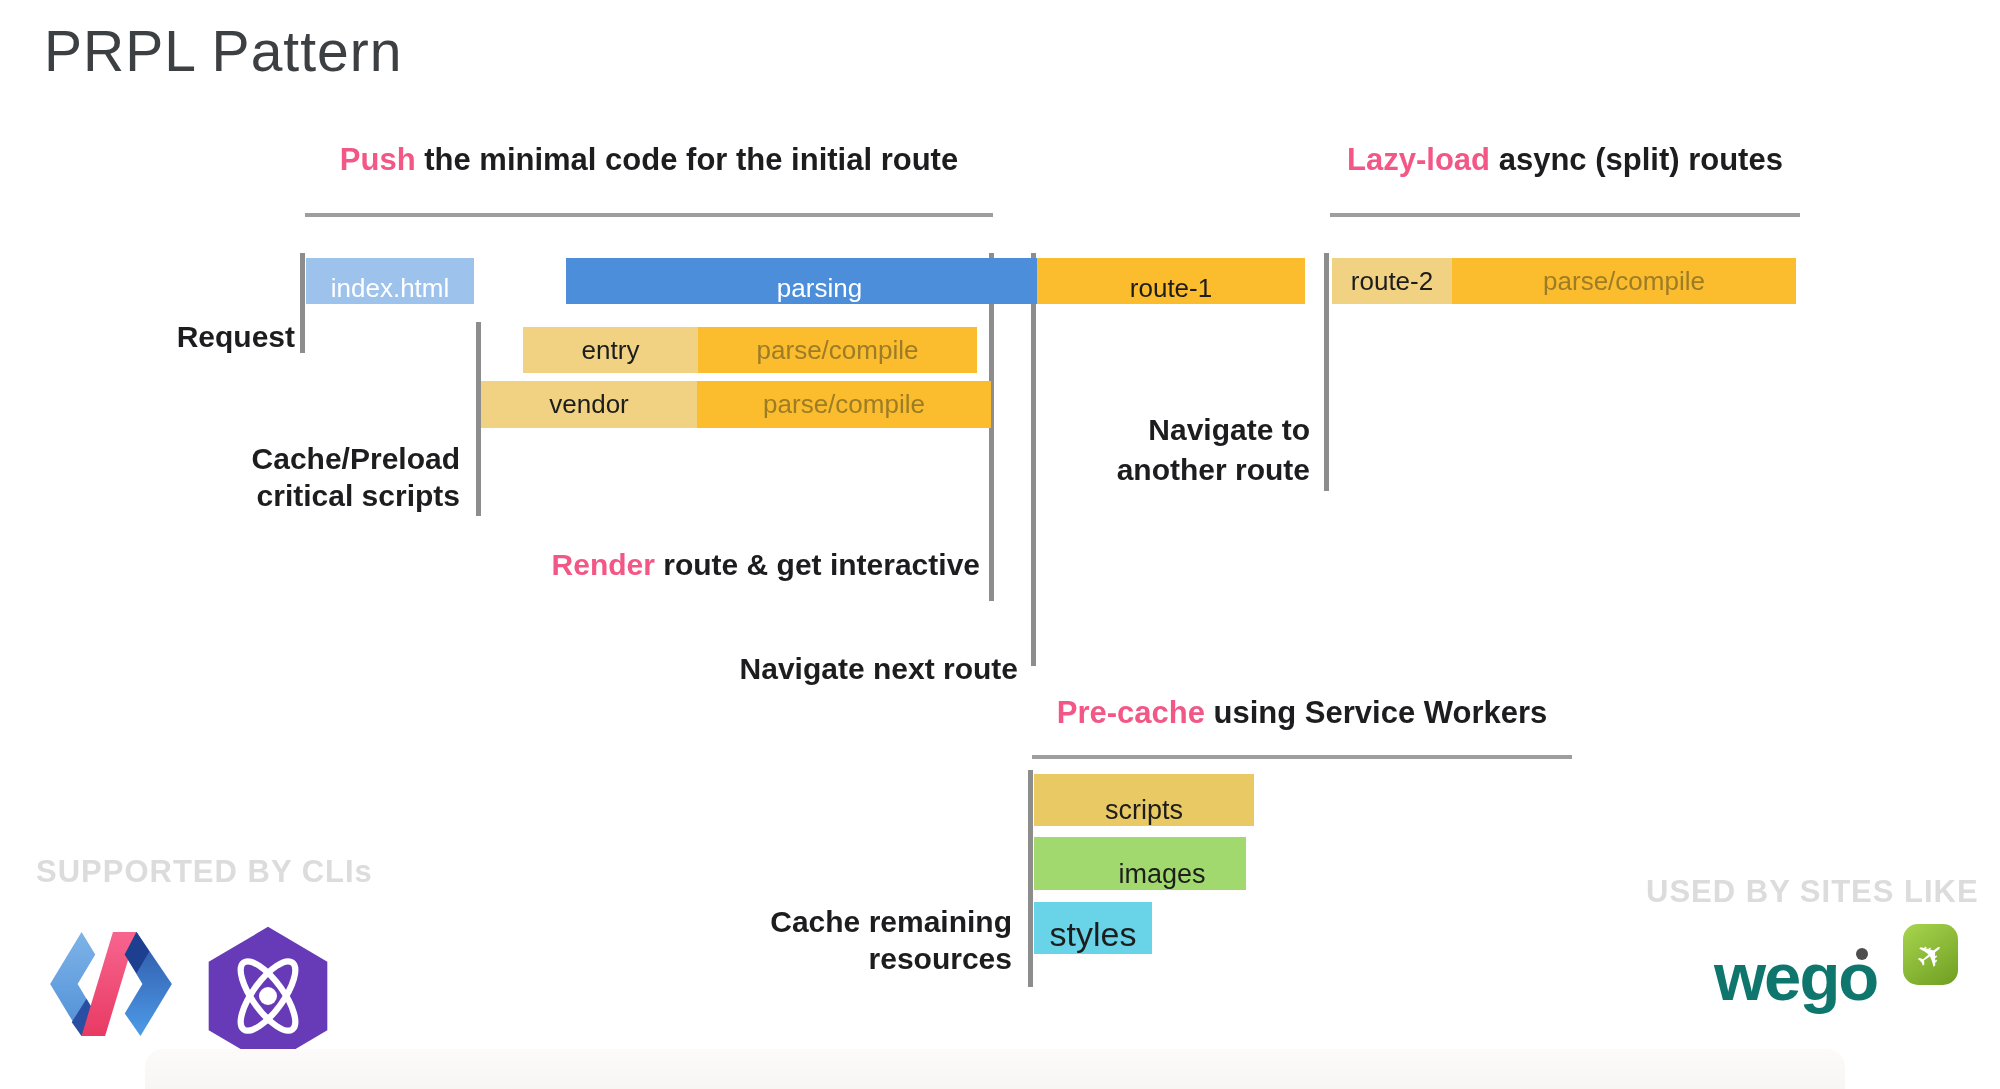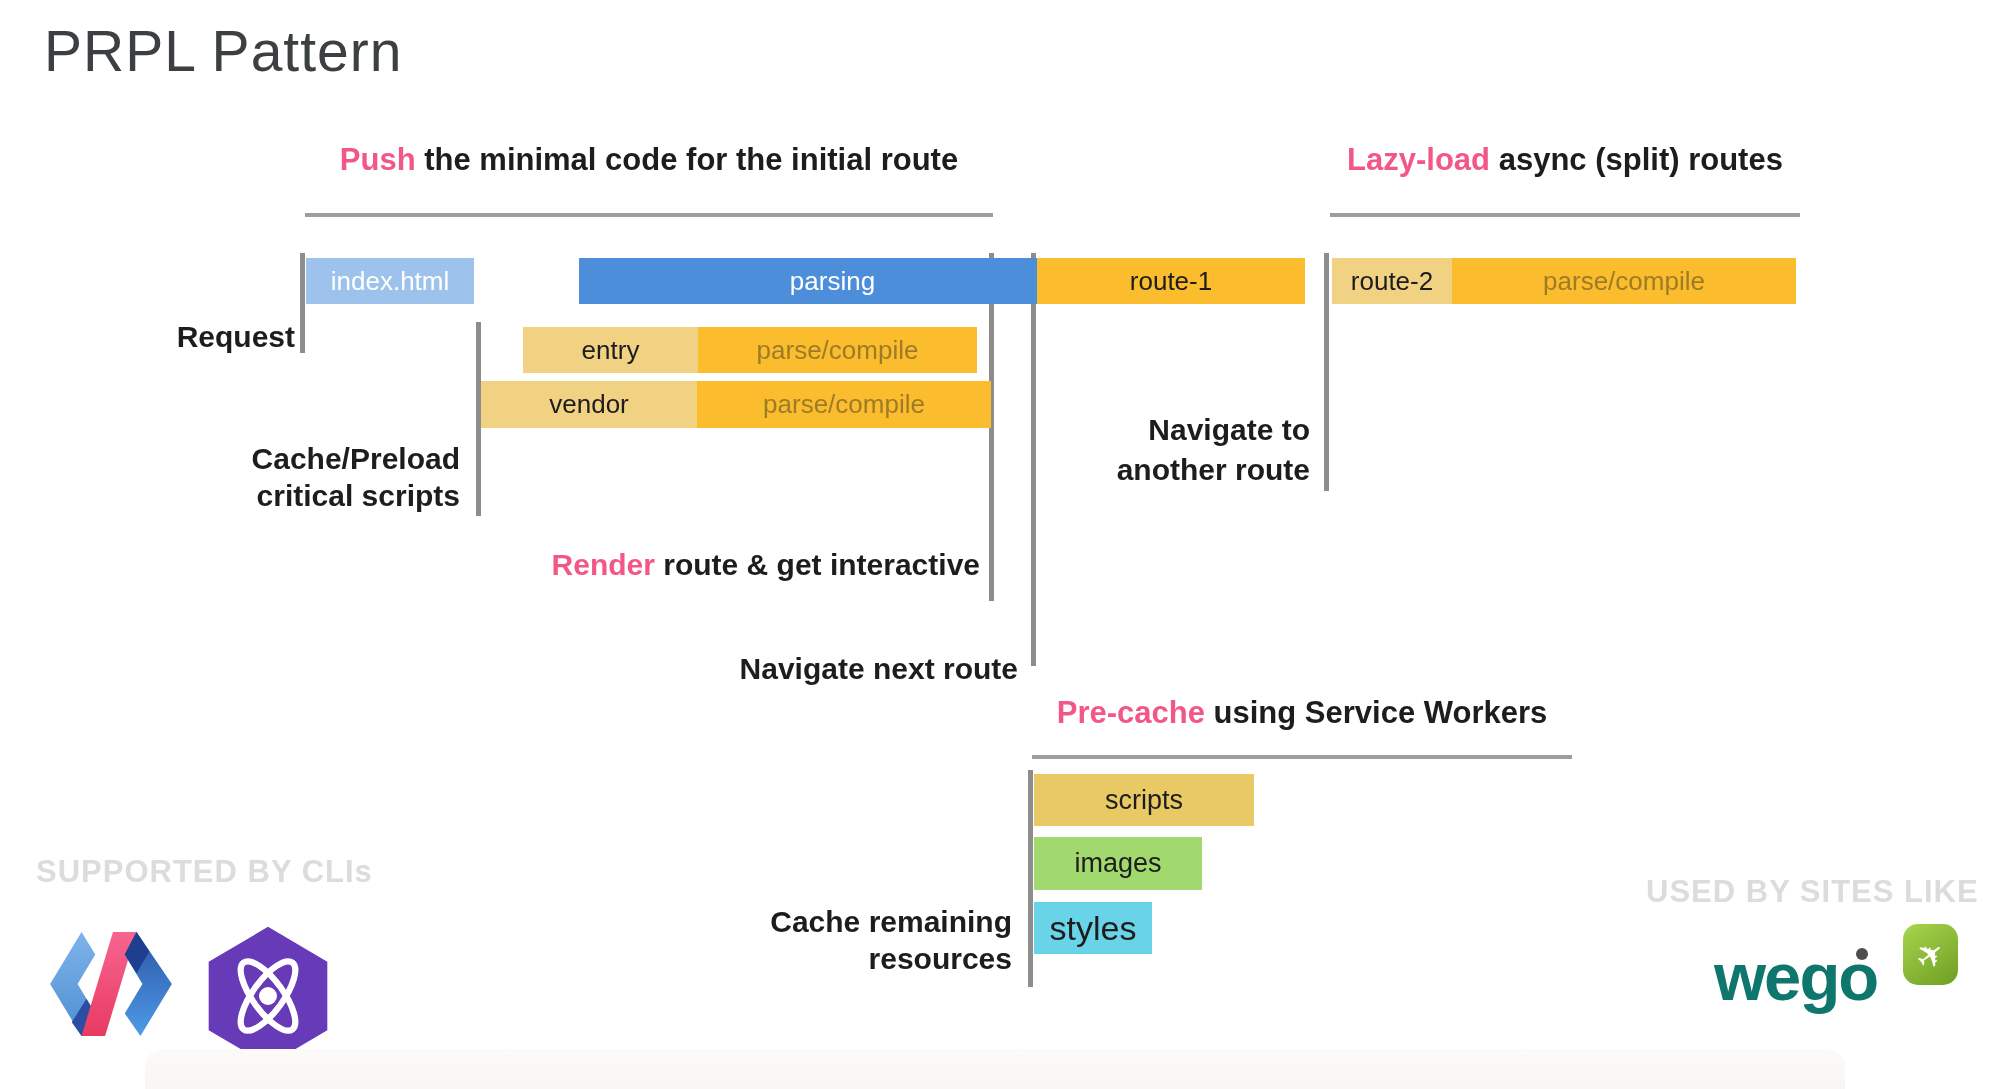--- a/index.html
+++ b/index.html
@@ -16,21 +16,21 @@
     text-align:center;white-space:nowrap;
   }
   .accent{color:#f25786;}
   .hline{position:absolute;height:4px;background:#9e9e9e;}
   .vline{position:absolute;width:5px;background:#8d8d8d;}
   .label{
     position:absolute;font-size:30px;font-weight:bold;color:#1d1d1f;
     text-align:right;line-height:37px;white-space:nowrap;
   }
   .bar{
-    position:absolute;display:flex;align-items:center;justify-content:center;
+    position:absolute;display:flex;align-items:flex-end;justify-content:center;
     font-size:26px;color:#1d1d1d;
   }
   .seg{display:flex;align-items:center;justify-content:center;height:100%;}
   .bar-blue{background:#4d8edb;color:#ffffff;}
   .bar-lblue{background:#9dc3ec;color:#ffffff;}
   .bar-orange{background:#fbbc2d;}
   .bar-tan{background:#f1d283;}
   .bar-gold{background:#e9c963;}
   .bar-green{background:#a2d96e;}
   .bar-cyan{background:#69d3e7;}
@@ -88,21 +88,21 @@
   <div class="vline" style="left:300px;top:253px;height:100px;"></div>
   <div class="vline" style="left:476px;top:322px;height:194px;"></div>
   <div class="vline" style="left:989px;top:253px;height:348px;"></div>
   <div class="vline" style="left:1031px;top:253px;height:413px;"></div>
   <div class="vline" style="left:1324px;top:253px;height:238px;"></div>
   <div class="vline" style="left:1028px;top:770px;height:217px;"></div>
 
   <div class="bar bar-lblue" style="left:306px;top:258px;width:168px;height:46px;">
     <span>index.html</span>
   </div>
-  <div class="bar bar-blue" style="left:579px;top:258px;width:507px;height:46px;">
+  <div class="bar bar-blue" style="left:566px;top:258px;width:507px;height:46px;">
     <span>parsing</span>
   </div>
   <div class="bar bar-orange" style="left:1037px;top:258px;width:268px;height:46px;">
     <span>route-1</span>
   </div>
   <div class="bar" style="left:1332px;top:258px;width:464px;height:46px;padding:0;">
     <div class="seg bar-tan" style="width:120px;">
       <span>route-2</span>
     </div>
     <div class="seg bar-orange parse-text" style="width:344px;">
@@ -123,21 +123,21 @@
       <span>vendor</span>
     </div>
     <div class="seg bar-orange parse-text" style="width:294px;">
       <span>parse/compile</span>
     </div>
   </div>
 
   <div class="bar bar-gold" style="left:1034px;top:774px;width:220px;height:52px;font-size:27px;">
     <span>scripts</span>
   </div>
-  <div class="bar bar-green" style="left:1034px;top:837px;width:168px;height:53px;font-size:27px;">
+  <div class="bar bar-green" style="left:1034px;top:837px;width:168px;height:53px;font-size:27px;padding-left:44px;">
     <span>images</span>
   </div>
   <div class="bar bar-cyan" style="left:1034px;top:902px;width:118px;height:52px;font-size:34px;">
     <span>styles</span>
   </div>
 
   <div class="label" style="left:90px;top:318px;width:205px;">Request</div>
 
   <div class="label" style="left:150px;top:440px;width:310px;">
     <div>Cache/Preload</div>

